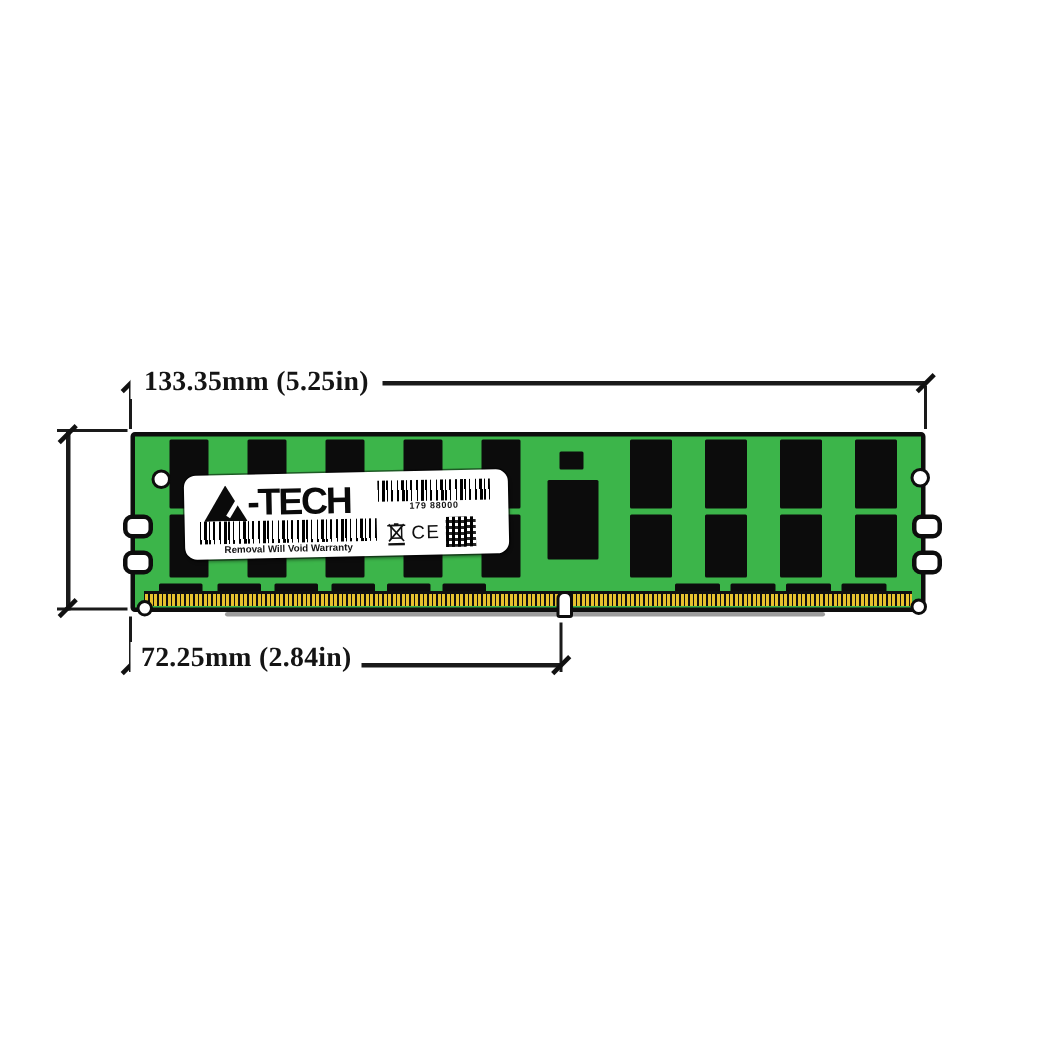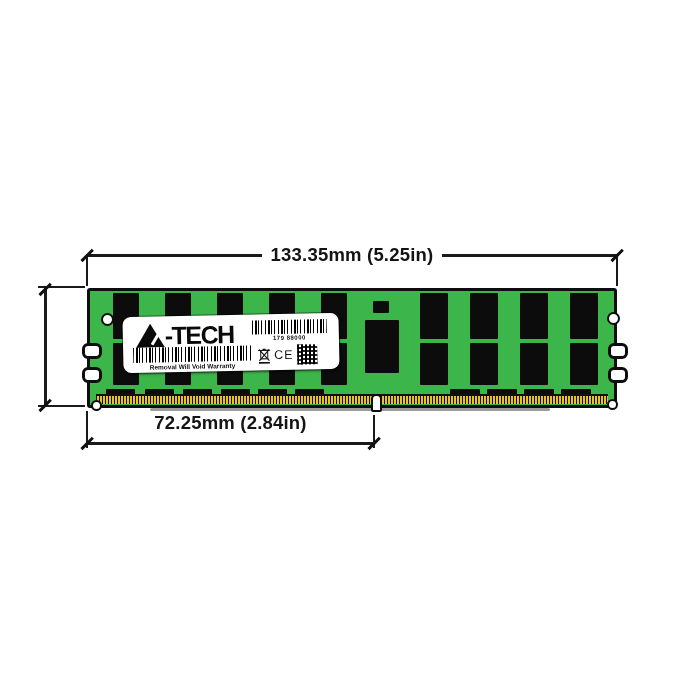--- a/index.html
+++ b/index.html
@@ -7,21 +7,21 @@
   .canvas{
     position:relative;width:700px;height:700px;background:#ffffff;
     font-family:"Liberation Sans",sans-serif;color:#141414;overflow:hidden;
   }
   
   .dim-h{position:absolute;height:2.5px;background:#1a1a1a;}
   .dim-v{position:absolute;width:2.5px;background:#1a1a1a;}
   .ext-h{position:absolute;height:2px;background:#1a1a1a;}
   .ext-v{position:absolute;width:2px;background:#1a1a1a;}
   .tick{position:absolute;width:16px;height:2.6px;background:#111;transform:rotate(-45deg);}
-  .dim-text-wrap{position:absolute;text-align:center;z-index:5;}
+  .dim-text-wrap{position:absolute;text-align:left;z-index:5;font-family:Liberation Serif, serif;}
   .dim-text{
     display:inline-block;background:#fff;padding:0 9px;
     font-size:18.5px;font-weight:bold;line-height:22px;letter-spacing:.2px;
   }
   .dim-text-block{
     position:absolute;text-align:center;z-index:5;background:#fff;
     font-size:17.5px;font-weight:bold;line-height:20px;padding:2px 0;
   }
   
   .module{
@@ -90,21 +90,21 @@
   <div class="ext-h" style="left:38px;top:405px;width:47px;"></div>
   <div class="dim-v" style="left:44px;top:288px;height:119px;"></div>
   <div class="tick" style="left:37px;top:288px;"></div>
   <div class="tick" style="left:37px;top:404px;"></div>
 
   <div class="ext-v" style="left:86px;top:411px;height:37px;"></div>
   <div class="ext-v" style="left:373px;top:415px;height:33px;"></div>
   <div class="dim-h" style="left:87px;top:442px;width:287px;"></div>
   <div class="tick" style="left:79px;top:442px;"></div>
   <div class="tick" style="left:366px;top:442px;"></div>
-  <div class="dim-text-wrap" style="left:87px;top:412px;width:287px;">
+  <div class="dim-text-wrap" style="left:87px;top:428px;width:287px;">
     <span class="dim-text" style="padding:0 7px;">72.25mm (2.84in)</span>
   </div>
 
   <div class="under-shadow"></div>
 
   <div class="module">
 
     <div class="chip top-row" style="left:23px;"></div>
     <div class="chip top-row" style="left:75px;"></div>
     <div class="chip top-row" style="left:127px;"></div>

